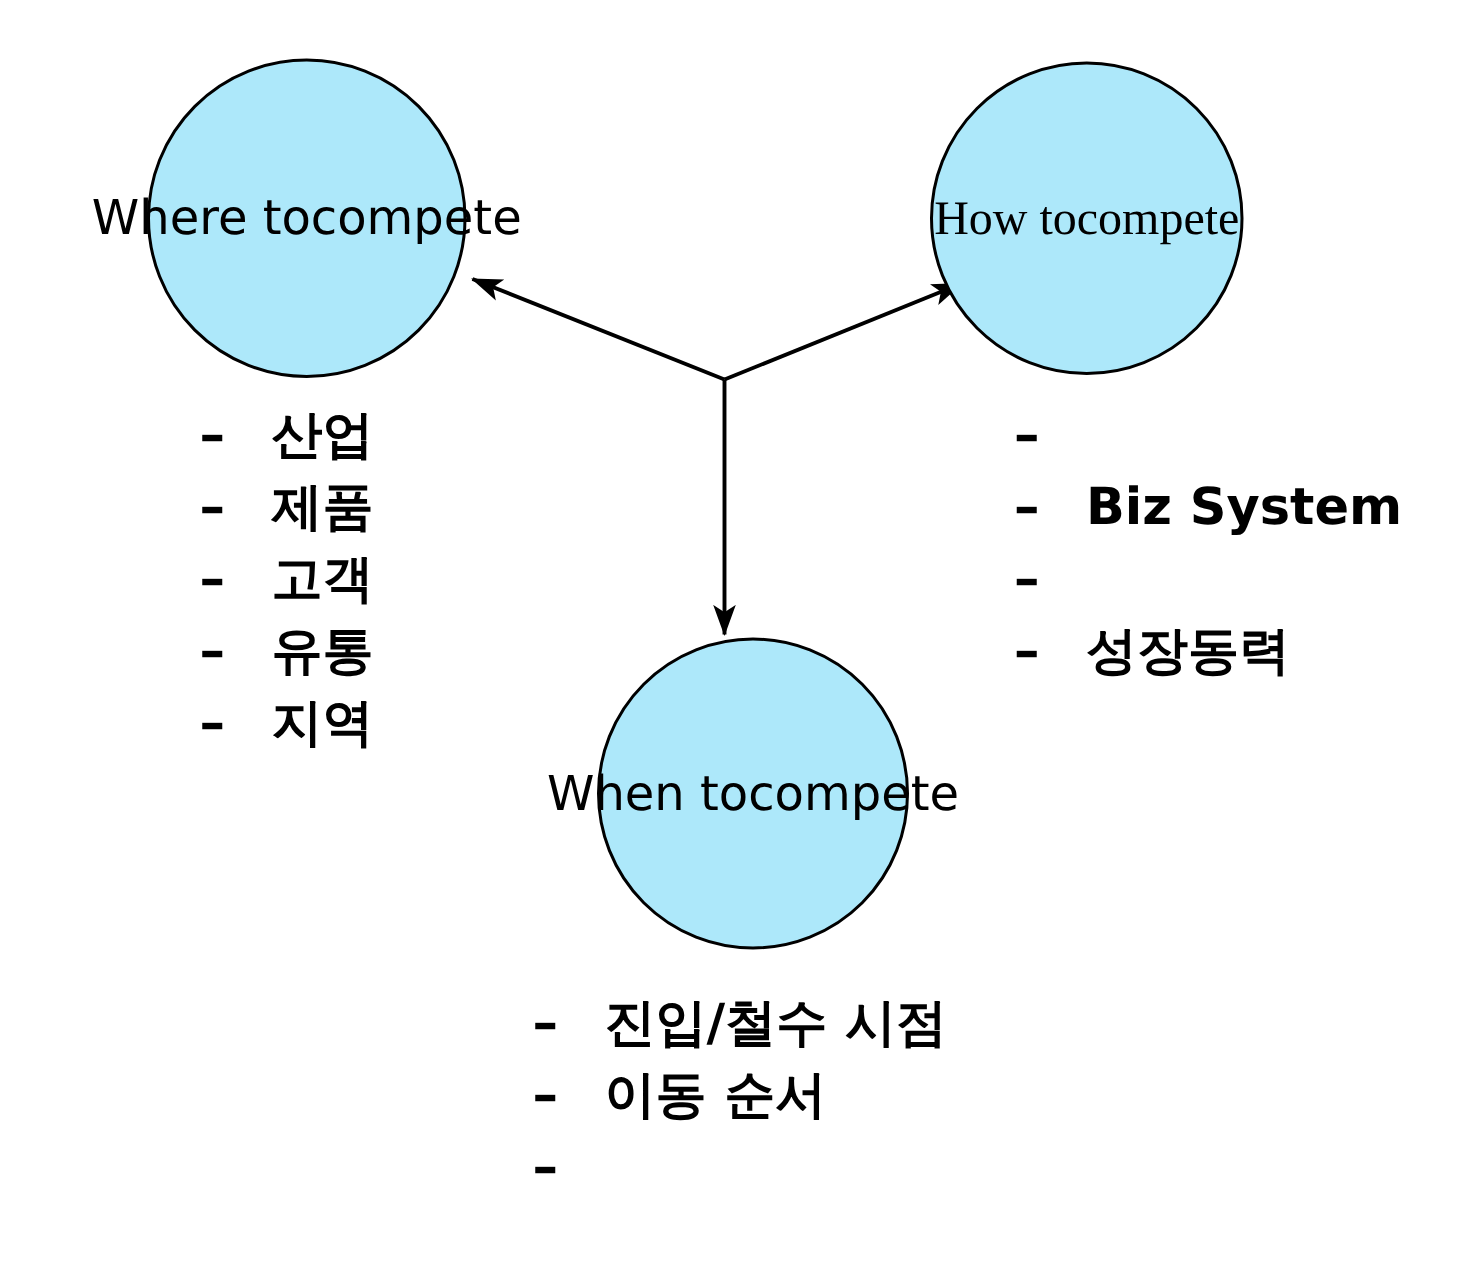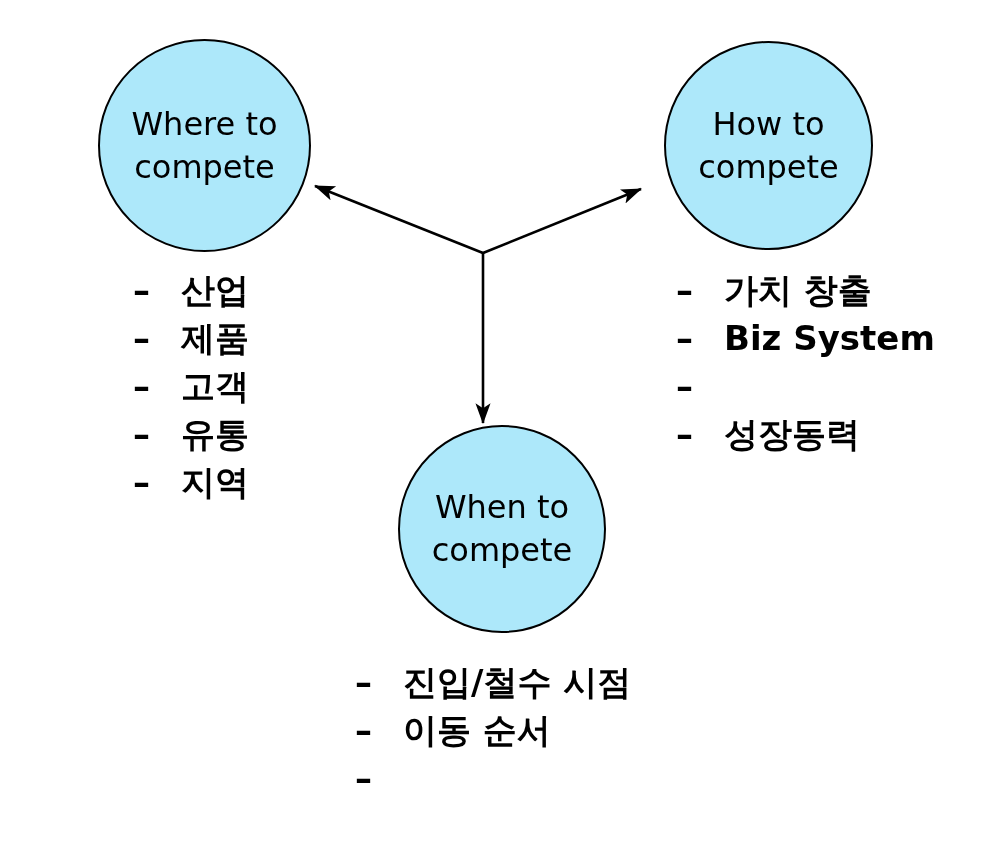--- a/index.html
+++ b/index.html
@@ -26,21 +26,20 @@
     width: 984px;
     height: 852px;
   }
   .node {
     position: absolute;
     border-radius: 50%;
     background: #ade8fa;
     border: 2.5px solid #000000;
     box-sizing: border-box;
     display: flex;
-    flex-direction: column;
     align-items: center;
     justify-content: center;
     z-index: 3;
   }
   .node-label {
     font-size: 32px;
     line-height: 43px;
     color: #000000;
     text-align: center;
     white-space: nowrap;
@@ -90,21 +89,21 @@
     <g>
       <line x1="483" y1="253" x2="483" y2="423" stroke="#000000" stroke-width="2.6" marker-end="url(#ah)"></line>
     </g>
   </svg>
 
   <div class="node" style="left:98px; top:39px; width:213px; height:213px;">
     <div class="node-label">Where to</div>
     <div class="node-label">compete</div>
   </div>
 
-  <div class="node" style="left:664px; top:41px; width:209px; height:209px;">
+  <div class="node" style="left:620px; top:41px; width:209px; height:209px;font-family:Liberation Serif, serif;">
     <div class="node-label">How to</div>
     <div class="node-label">compete</div>
   </div>
 
   <div class="node" style="left:398px; top:425px; width:208px; height:208px;">
     <div class="node-label">When to</div>
     <div class="node-label">compete</div>
   </div>
 
   <div class="bullet-list" style="left:133px; top:266px;">
@@ -126,21 +125,20 @@
     </div>
     <div class="bullet-row">
       <span class="dash">–</span>
       <span class="bullet-text">지역</span>
     </div>
   </div>
 
   <div class="bullet-list" style="left:676px; top:266px;">
     <div class="bullet-row">
       <span class="dash">–</span>
-      <span class="bullet-text">가치 창출</span>
     </div>
     <div class="bullet-row">
       <span class="dash">–</span>
       <span class="bullet-text">Biz System</span>
     </div>
     <div class="bullet-row">
       <span class="dash">–</span>
     </div>
     <div class="bullet-row">
       <span class="dash">–</span>

